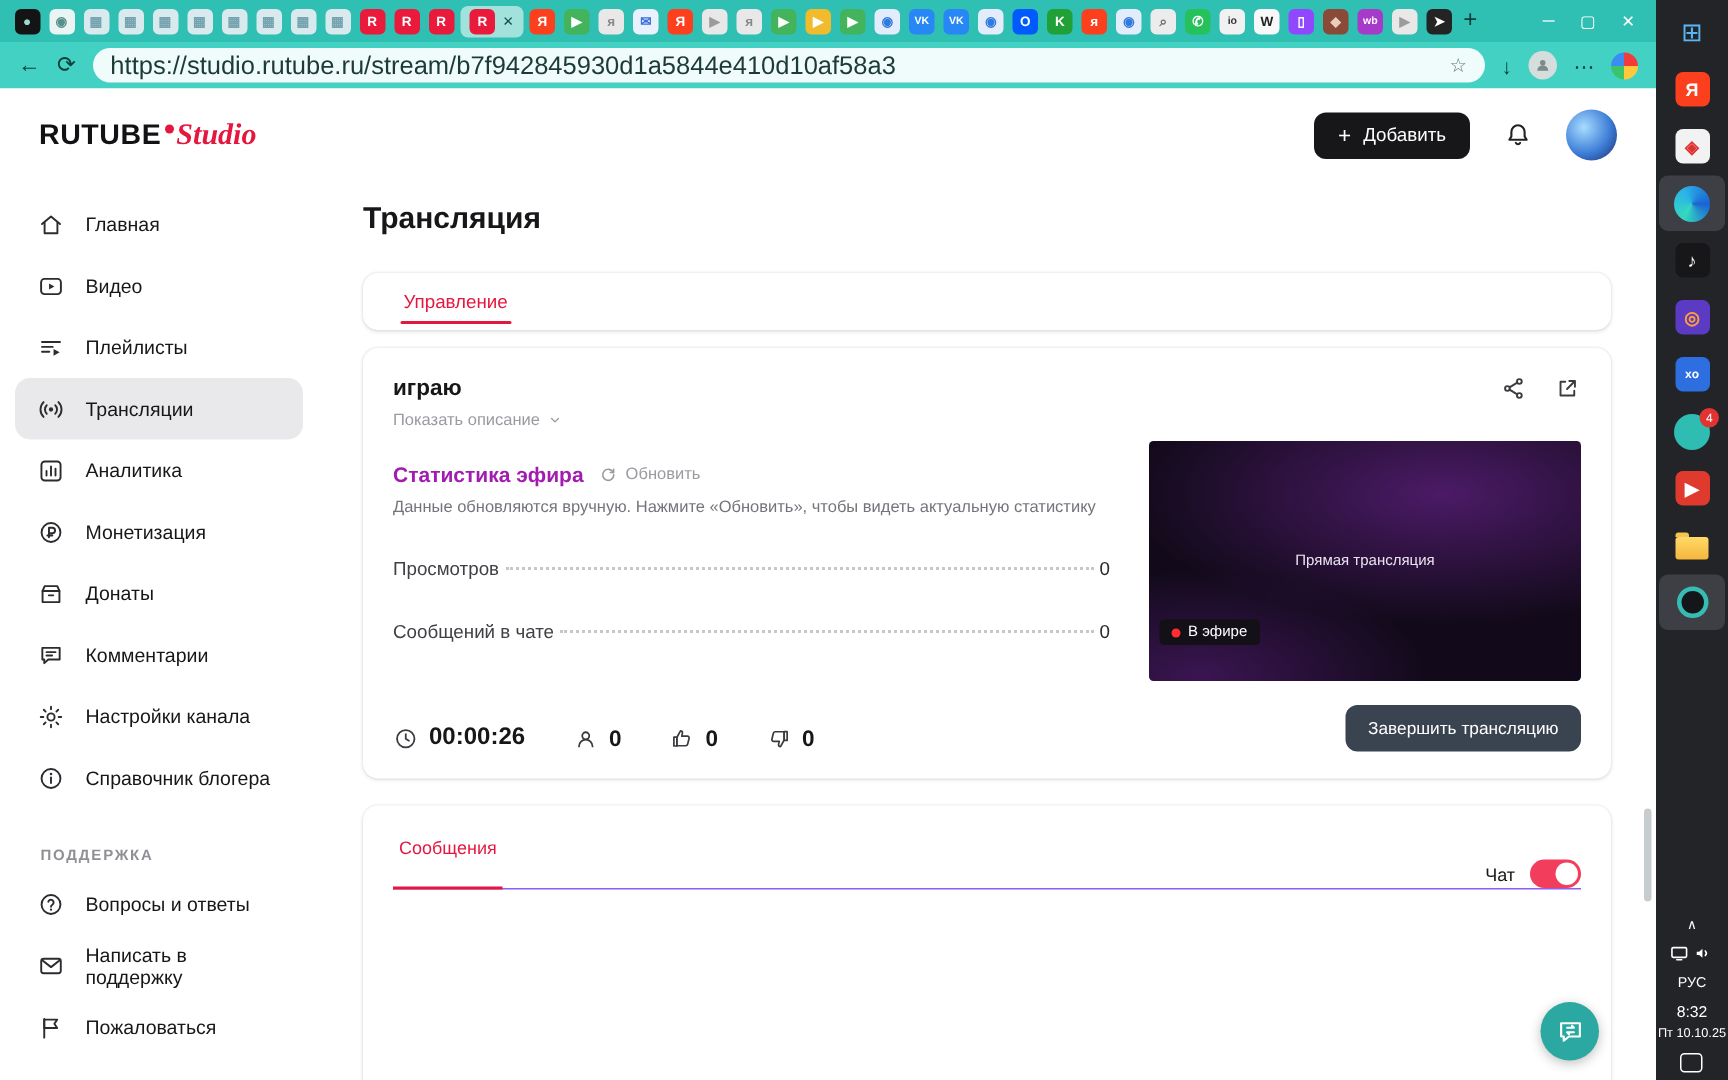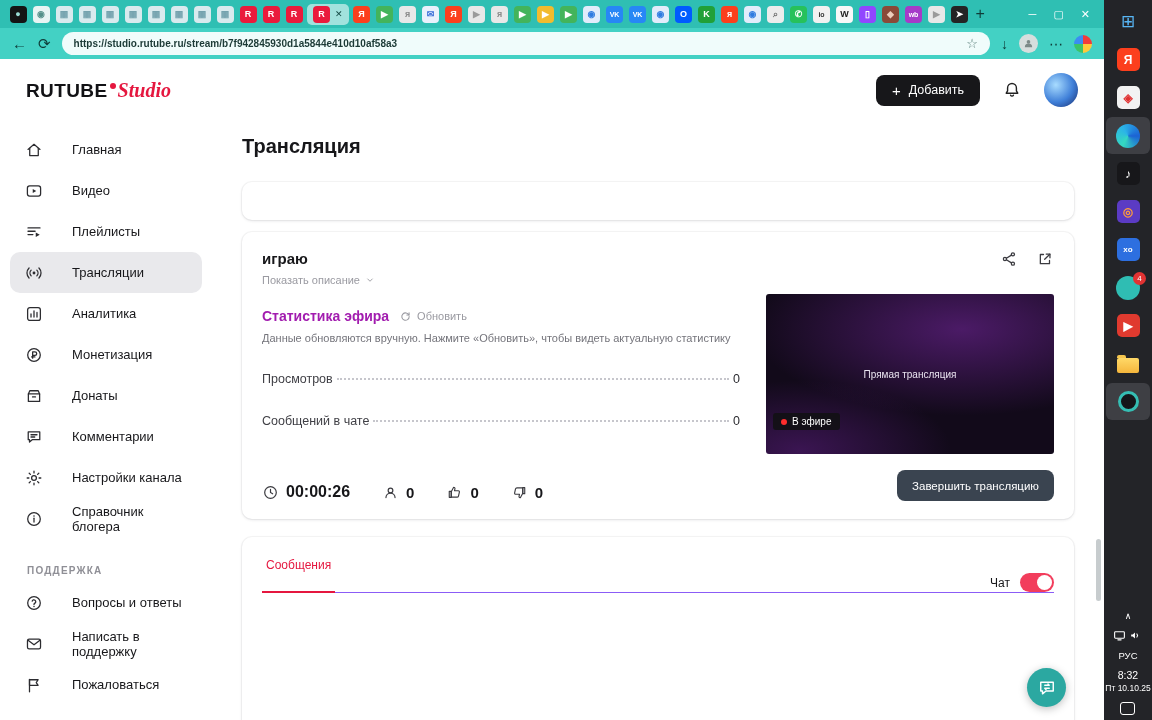--- a/index.html
+++ b/index.html
@@ -11,41 +11,41 @@
   .tabs{display:flex;align-items:center;gap:3px;}
   .btab{height:21px;min-width:20px;border-radius:5px;display:flex;align-items:center;justify-content:center;padding:0 1px;cursor:default;}
   .btab.active{background:rgba(255,255,255,.55);padding:0 6px;gap:5px;}
   .btab-ic{width:17px;height:17px;border-radius:4px;display:flex;align-items:center;justify-content:center;font-size:9px;font-weight:bold;flex:none;}
   .btab-x{font-size:9px;color:#134a44;}
   .newtab{color:#0f3c38;font-size:16px;margin-left:6px;line-height:1;}
   .win-controls{margin-left:auto;display:flex;gap:17px;color:#fff;font-size:11px;padding-right:6px;}
   .addressbar{height:31px;background:#43d1c4;display:flex;align-items:center;padding:0 12px;gap:11px;flex:none;}
   .nav-btn{color:#0e3b37;font-size:15px;line-height:1;}
   .url-pill{flex:1;height:23px;background:rgba(255,255,255,.92);border-radius:13px;display:flex;align-items:center;padding:0 12px;gap:8px;min-width:0;}
-  .url-text{font-size:10px;color:#1c3a36;flex:1;white-space:nowrap;overflow:hidden;font-weight:bold;}
+  .url-text{font-size:17px;color:#1c3a36;flex:1;white-space:nowrap;overflow:hidden;}
   .star{color:#5a7f7b;font-size:13px;}
   .bar-ic{color:#0e3b37;font-size:14px;line-height:1;}
   .profile-dot{width:19px;height:19px;border-radius:50%;background:#d6dedd;display:flex;align-items:center;justify-content:center;color:#7c8a88;}
   .browser-logo{width:18px;height:18px;border-radius:50%;background:conic-gradient(#f23b3b 0 25%,#ffc93b 25% 50%,#3bc46a 50% 75%,#3b8df2 75% 100%);flex:none;}
   
   .viewport{flex:1;background:#fff;position:relative;overflow:hidden;display:flex;flex-direction:column;}
   .page-header{height:62px;display:flex;align-items:center;padding:12px 26px;flex:none;}
   .logo{display:flex;align-items:baseline;}
   .logo-main{font-size:19px;font-weight:800;color:#121215;letter-spacing:.4px;}
   .logo-dot{width:6px;height:6px;border-radius:50%;background:#e5173f;display:inline-block;margin:0 2px 9px 2px;align-self:center;}
   .logo-accent{font-size:20px;font-weight:700;font-style:italic;color:#e5173f;font-family:"Liberation Serif",serif;}
   .header-right{margin-left:auto;display:flex;align-items:center;gap:22px;}
   .add-btn{height:31px;background:#17171a;color:#fff;border:none;border-radius:8px;display:flex;align-items:center;gap:8px;padding:0 16px;font-size:12.5px;font-family:inherit;}
   .add-plus{font-size:15px;line-height:1;}
   .bell{color:#222;display:flex;}
   .avatar{width:34px;height:34px;border-radius:50%;background:radial-gradient(circle at 35% 35%,#a8dcff,#3f7fd8 55%,#17296a);}
   .page-body{flex:1;display:flex;min-height:0;}
   
   .sidebar{width:212px;flex:none;padding-top:8px;}
-  .side-item{height:41px;display:flex;align-items:center;gap:28px;padding:0 15px;margin:0 10px;border-radius:10px;font-size:13px;color:#17171a;cursor:default;}
+  .side-item{height:41px;display:flex;align-items:center;gap:13px;padding:0 15px;margin:0 10px;border-radius:10px;font-size:13px;color:#17171a;cursor:default;}
   .side-item.active{background:#e9e9ec;}
   .side-ic{width:19px;color:#2c2c30;display:flex;flex:none;}
   .side-section{font-size:10px;color:#8f8f96;letter-spacing:1.2px;margin:26px 0 6px 27px;font-weight:700;}
   
   .main{flex:1;padding:0 30px;display:flex;flex-direction:column;min-width:0;}
   .page-title{font-size:20px;font-weight:600;color:#17171a;margin:14px 0 0;}
   .card{background:#fff;border-radius:10px;box-shadow:0 1px 3px rgba(40,40,60,.12),0 0 0 1px rgba(40,40,60,.04);}
   .tabs-card{margin-top:24px;height:38px;display:flex;align-items:stretch;padding:0 10px;flex:none;}
   .tab{padding:0 17px;display:flex;align-items:center;font-size:12.5px;color:#5c5c63;position:relative;}
   .tab.active{color:#e5173f;}
@@ -416,20 +416,21 @@
                 </span>
                 <span>Пожаловаться</span>
               </div>
             </div>
         </nav>
 
         <main class="main">
           <h1 class="page-title">Трансляция</h1>
 
           <div class="card tabs-card">
+              <span class="tab active">Управление</span>
             </div>
 
           <section class="card stream-card">
             <div class="stream-head">
               <div>
                 <div class="stream-title">играю</div>
                 <div class="desc-toggle">
                   <span>Показать описание</span>
                   <svg width="10" height="10" viewBox="0 0 24 24" fill="none" stroke="currentColor" stroke-width="2.2" stroke-linecap="round" stroke-linejoin="round">
                       <path d="M6.5 9.5 12 15l5.5-5.5"></path>

